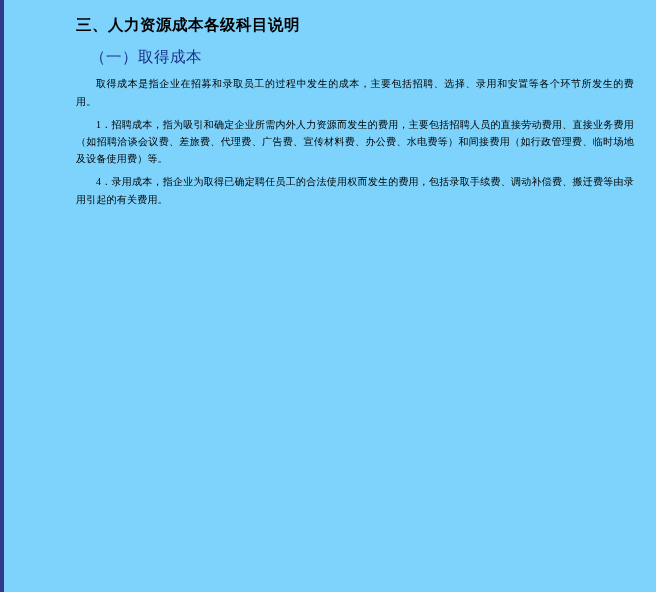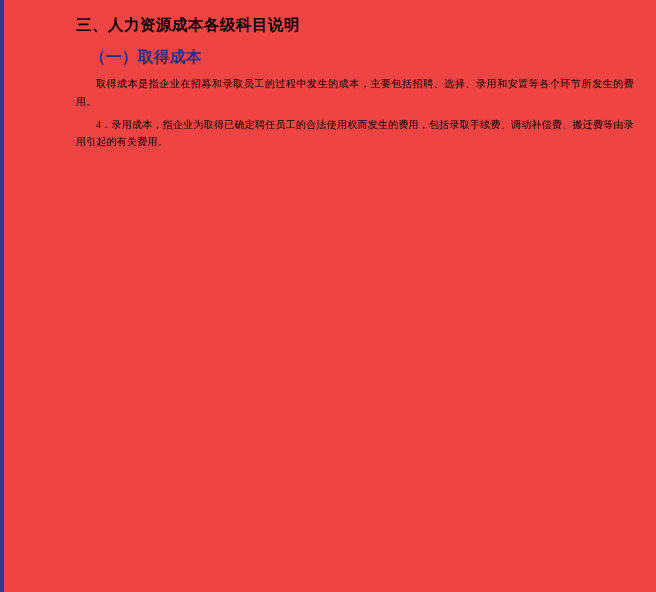--- a/index.html
+++ b/index.html
@@ -11,21 +11,21 @@
     height: 592px;
     background: #ffffff;
     font-family: "Liberation Serif", "DejaVu Serif", serif;
     overflow: hidden;
   }
   .page {
     position: relative;
     width: 656px;
     height: 592px;
     box-sizing: border-box;
-    background: #ef4444;
+    background: #7dd3fc;
   }
   .left-rule {
     position: absolute;
     left: 0;
     top: 0;
     width: 4px;
     height: 592px;
     background: #2f3a8f;
   }
   .content {
@@ -40,21 +40,21 @@
   .heading-1 {
     font-size: 15.5px;
     font-weight: bold;
     color: #000000;
     letter-spacing: 0.5px;
     margin: 4px 0 10px 0;
     line-height: 1.4;
   }
   .heading-2 {
     font-size: 15.5px;
-    font-weight: bold;
+    font-weight: normal;
     color: #1d2f8a;
     letter-spacing: 0.5px;
     margin: 0 0 8px 14px;
     line-height: 1.4;
   }
   .para {
     font-size: 10px;
     color: #000000;
     line-height: 1.72;
     margin: 0 0 6px 0;
@@ -68,15 +68,16 @@
 </style>
 </head>
 <body>
 
 <div class="page">
   <div class="left-rule"></div>
   <div class="content">
     <div class="heading-1">三、人力资源成本各级科目说明</div>
     <div class="heading-2">（一）取得成本</div>
     <p class="para">取得成本是指企业在招募和录取员工的过程中发生的成本，主要包括招聘、选择、录用和安置等各个环节所发生的费用。</p>
+    <p class="para num">1．招聘成本，指为吸引和确定企业所需内外人力资源而发生的费用，主要包括招聘人员的直接劳动费用、直接业务费用（如招聘洽谈会议费、差旅费、代理费、广告费、宣传材料费、办公费、水电费等）和间接费用（如行政管理费、临时场地及设备使用费）等。</p>
     <p class="para num">4．录用成本，指企业为取得已确定聘任员工的合法使用权而发生的费用，包括录取手续费、调动补偿费、搬迁费等由录用引起的有关费用。</p>
   </div>
 </div>
 
 </body></html>

